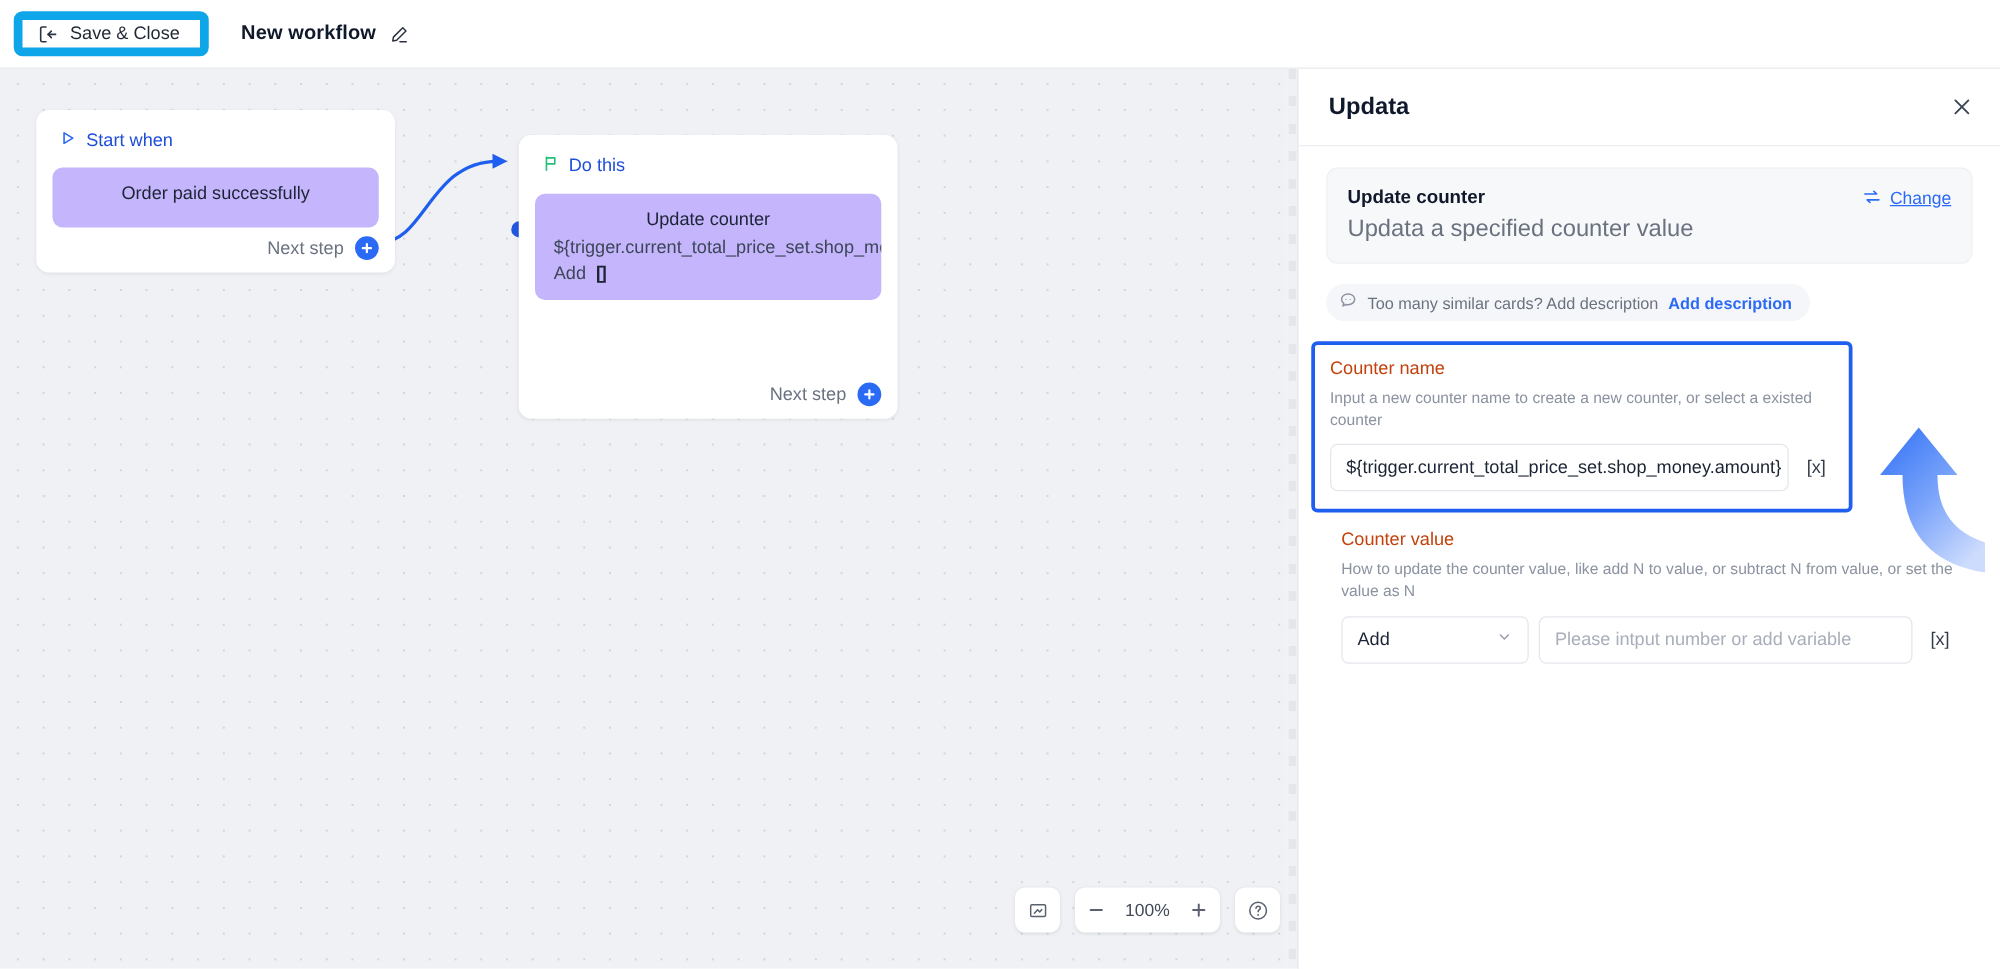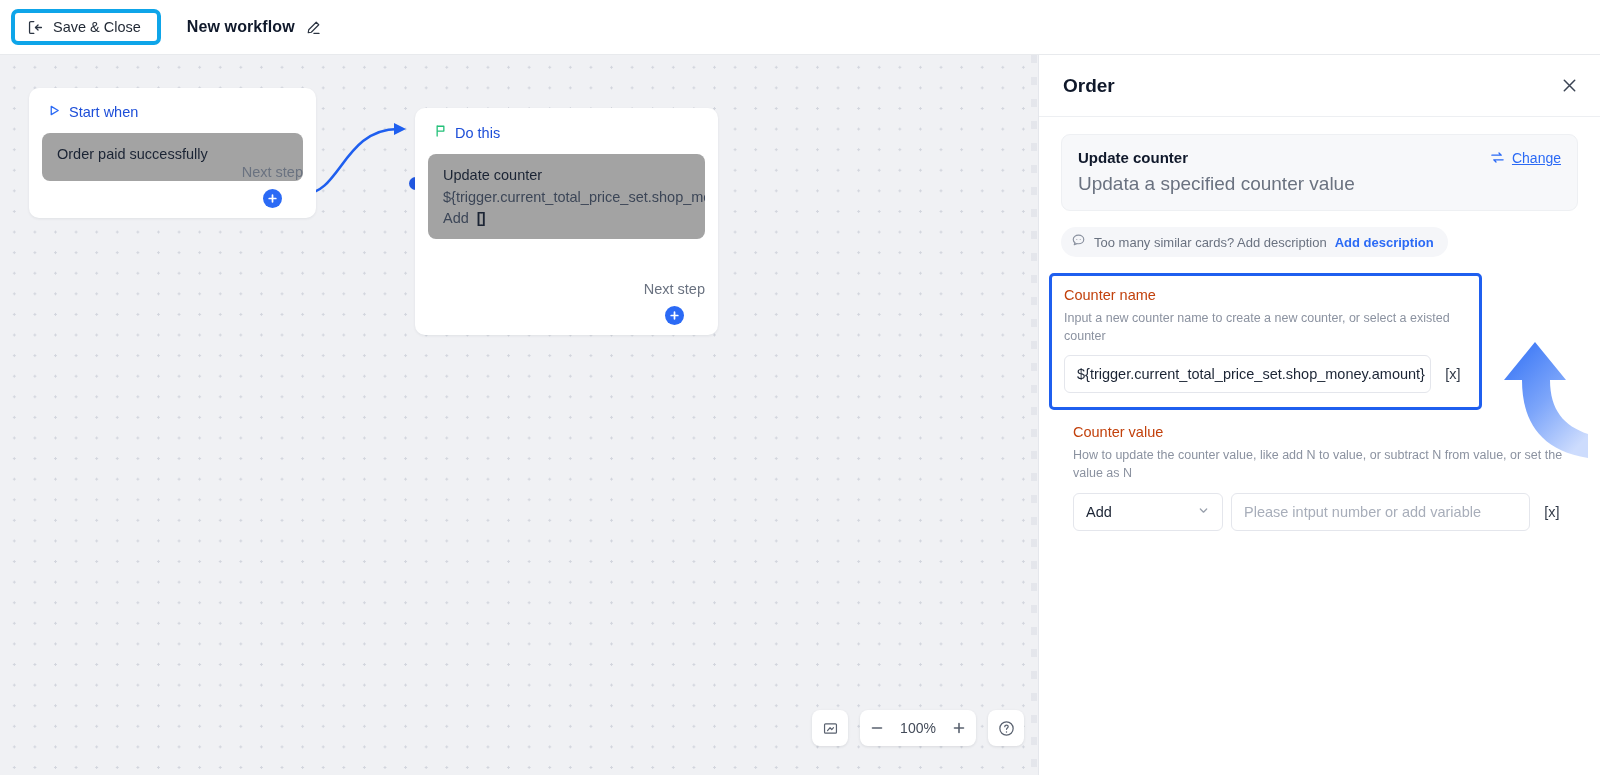--- a/index.html
+++ b/index.html
@@ -18,21 +18,21 @@
     background: #ffffff;
     border-bottom: 1px solid #e8eaed;
     display: flex; align-items: center;
     z-index: 30;
   }
   .save-close-btn {
     margin-left: 11px;
     height: 36px;
     padding: 0 16px 0 12px;
     display: flex; align-items: center; gap: 9px;
-    border: 4px solid #0ea5e9;
+    border: 7px solid #0ea5e9;
     border-radius: 7px;
     background: #fff;
     font-size: 14.5px; color: #1f2733;
     cursor: pointer;
   }
   .save-close-btn svg { display:block; }
   .wf-title {
     margin-left: 26px;
     font-size: 16px; font-weight: bold; color: #10192b;
     letter-spacing: .1px;
@@ -77,43 +77,43 @@
   }
   .node-start { left: 29px; top: 33px; width: 287px; height: 130px; }
   .node-do    { left: 415px; top: 53px; width: 303px; height: 227px; }
   .node-head {
     display: flex; align-items: center; gap: 8px;
     padding: 16px 0 0 19px;
     font-size: 14.5px; color: #1d4ed8;
   }
   .node-inner {
     margin: 13px 13px 0 13px;
-    background: #a3a3a3;
+    background: #c4b5fd;
     border-radius: 8px;
     padding: 13px 15px;
     overflow: hidden;
     white-space: nowrap;
+    text-align: center;
   }
   .node-inner .line-title {
     font-size: 14.5px; color: #1b2434; margin-bottom: 6px;
   }
   .node-inner .line-sub {
     font-size: 14.5px; color: #3c4657; margin-bottom: 5px;
   }
   .node-inner .line-add {
     font-size: 14.5px; color: #3c4657;
     display: flex; align-items: center; gap: 8px;
   }
   .brackets { font-weight: bold; color: #1b2434; letter-spacing: -1px; }
   .next-step {
     position: absolute; right: 13px; bottom: 10px;
     display: flex; align-items: center; gap: 9px;
     font-size: 14.5px; color: #6a7280;
     cursor: pointer;
-    flex-direction: column;
   }
   .plus-circle {
     width: 19px; height: 19px; border-radius: 50%;
     background: #2b6af5; color:#fff;
     display:flex; align-items:center; justify-content:center;
     font-size: 15px; line-height: 1; font-weight: bold;
   }
   .plus-circle svg { display:block; }
   .connector { position: absolute; left: 300px; top: 60px; pointer-events: none; }
   .blue-dot {
@@ -354,21 +354,21 @@
       </div>
     </div>
   </div>
 
   <div class="divider-strip">
     <div class="strip-handle"></div>
   </div>
 
   <div class="panel">
     <div class="panel-head">
-      <div class="panel-title">Order</div>
+      <div class="panel-title">Updata</div>
       <span class="close-x">
         <svg width="17" height="17" viewBox="0 0 18 18" fill="none" stroke="#3b4454" stroke-width="1.6">
           <path d="M3.5 3.5l11 11M14.5 3.5l-11 11" stroke-linecap="round"></path>
         </svg>
       </span>
     </div>
 
     <div class="panel-body">
 
       <div class="action-card">

